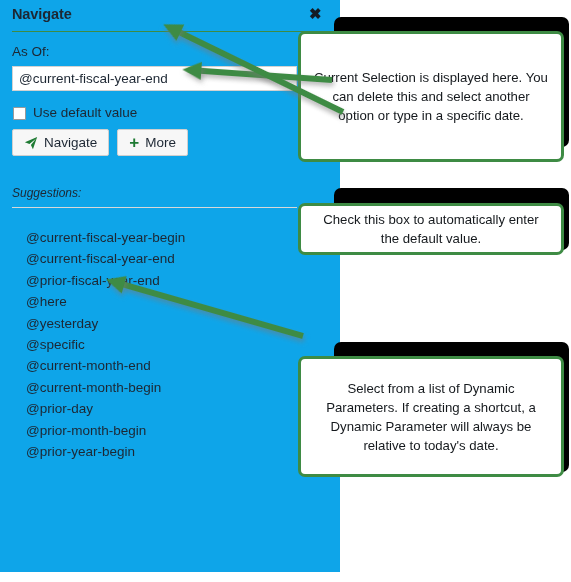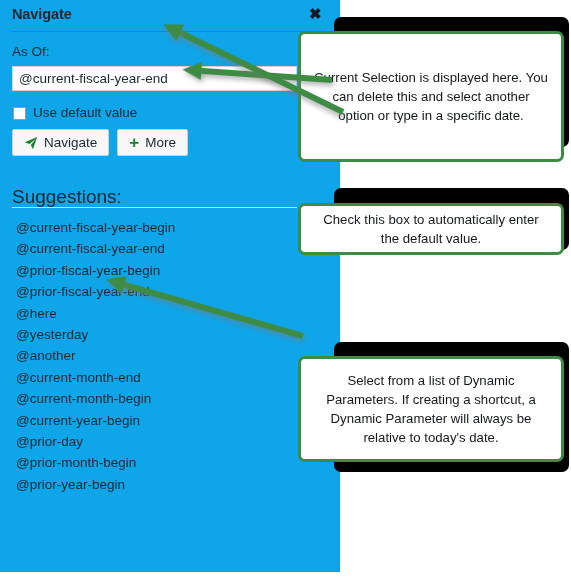--- a/index.html
+++ b/index.html
@@ -145,38 +145,39 @@
     font-size: 17px;
     font-weight: bold;
     line-height: 1;
     color: #1e7a32;
   }
 
   #suggestions-label {
     position: absolute;
     left: 12px;
     top: 186px;
-    font-size: 19px;
-    color: #1d2733;
+    font-size: 12px;
+    color: #1d2733;
+    font-style: italic;
   }
   #suggestions-rule {
     position: absolute;
     left: 12px;
     top: 207px;
     width: 285px;
     height: 0;
     border-top: 1px solid #d8d8d8;
   }
   #suggestion-list {
     position: absolute;
     left: 12px;
     top: 213px;
     width: 285px;
     list-style: none;
-    margin: 4px;
+    margin: 14px;
     padding: 0;
   }
   #suggestion-list li {
     height: 21.4px;
     line-height: 21.4px;
     font-size: 13.5px;
     color: #1d2733;
     cursor: pointer;
     white-space: nowrap;
   }
@@ -265,28 +266,26 @@
       <span>More</span>
     </button>
   </div>
 
   <div id="suggestions-label">Suggestions:</div>
   <div id="suggestions-rule"></div>
 
   <ul id="suggestion-list">
     <li>@current-fiscal-year-begin</li>
     <li>@current-fiscal-year-end</li>
-    <li>@prior-fiscal-year-begin</li>
     <li>@prior-fiscal-year-end</li>
     <li>@here</li>
     <li>@yesterday</li>
-    <li>@another</li>
+    <li>@specific</li>
     <li>@current-month-end</li>
     <li>@current-month-begin</li>
-    <li>@current-year-begin</li>
     <li>@prior-day</li>
     <li>@prior-month-begin</li>
     <li>@prior-year-begin</li>
   </ul>
 </div>
 
 <div class="arrow" style="left:182px; top:77px; width:150px; height:6px; transform: rotate(4deg);">
   <div class="shaft" style="width:134px;"></div>
   <div class="head"></div>
 </div>
@@ -305,15 +304,15 @@
 <div class="callout" style="left:298px; top:31px; width:266px; height:131px;">
   <span>Current Selection is displayed here. You can delete this and select another option or type in a specific date.</span>
 </div>
 
 <div class="callout-shadow" style="left:334px; top:188px; width:235px; height:62px;"></div>
 <div class="callout" style="left:298px; top:203px; width:266px; height:52px;">
   <span>Check this box to automatically enter the default value.</span>
 </div>
 
 <div class="callout-shadow" style="left:334px; top:342px; width:235px; height:130px;"></div>
-<div class="callout" style="left:298px; top:356px; width:266px; height:106px;">
+<div class="callout" style="left:298px; top:356px; width:266px; height:121px;">
   <span>Select from a list of Dynamic Parameters. If creating a shortcut, a Dynamic Parameter will always be relative to today's date.</span>
 </div>
 
 </body></html>

